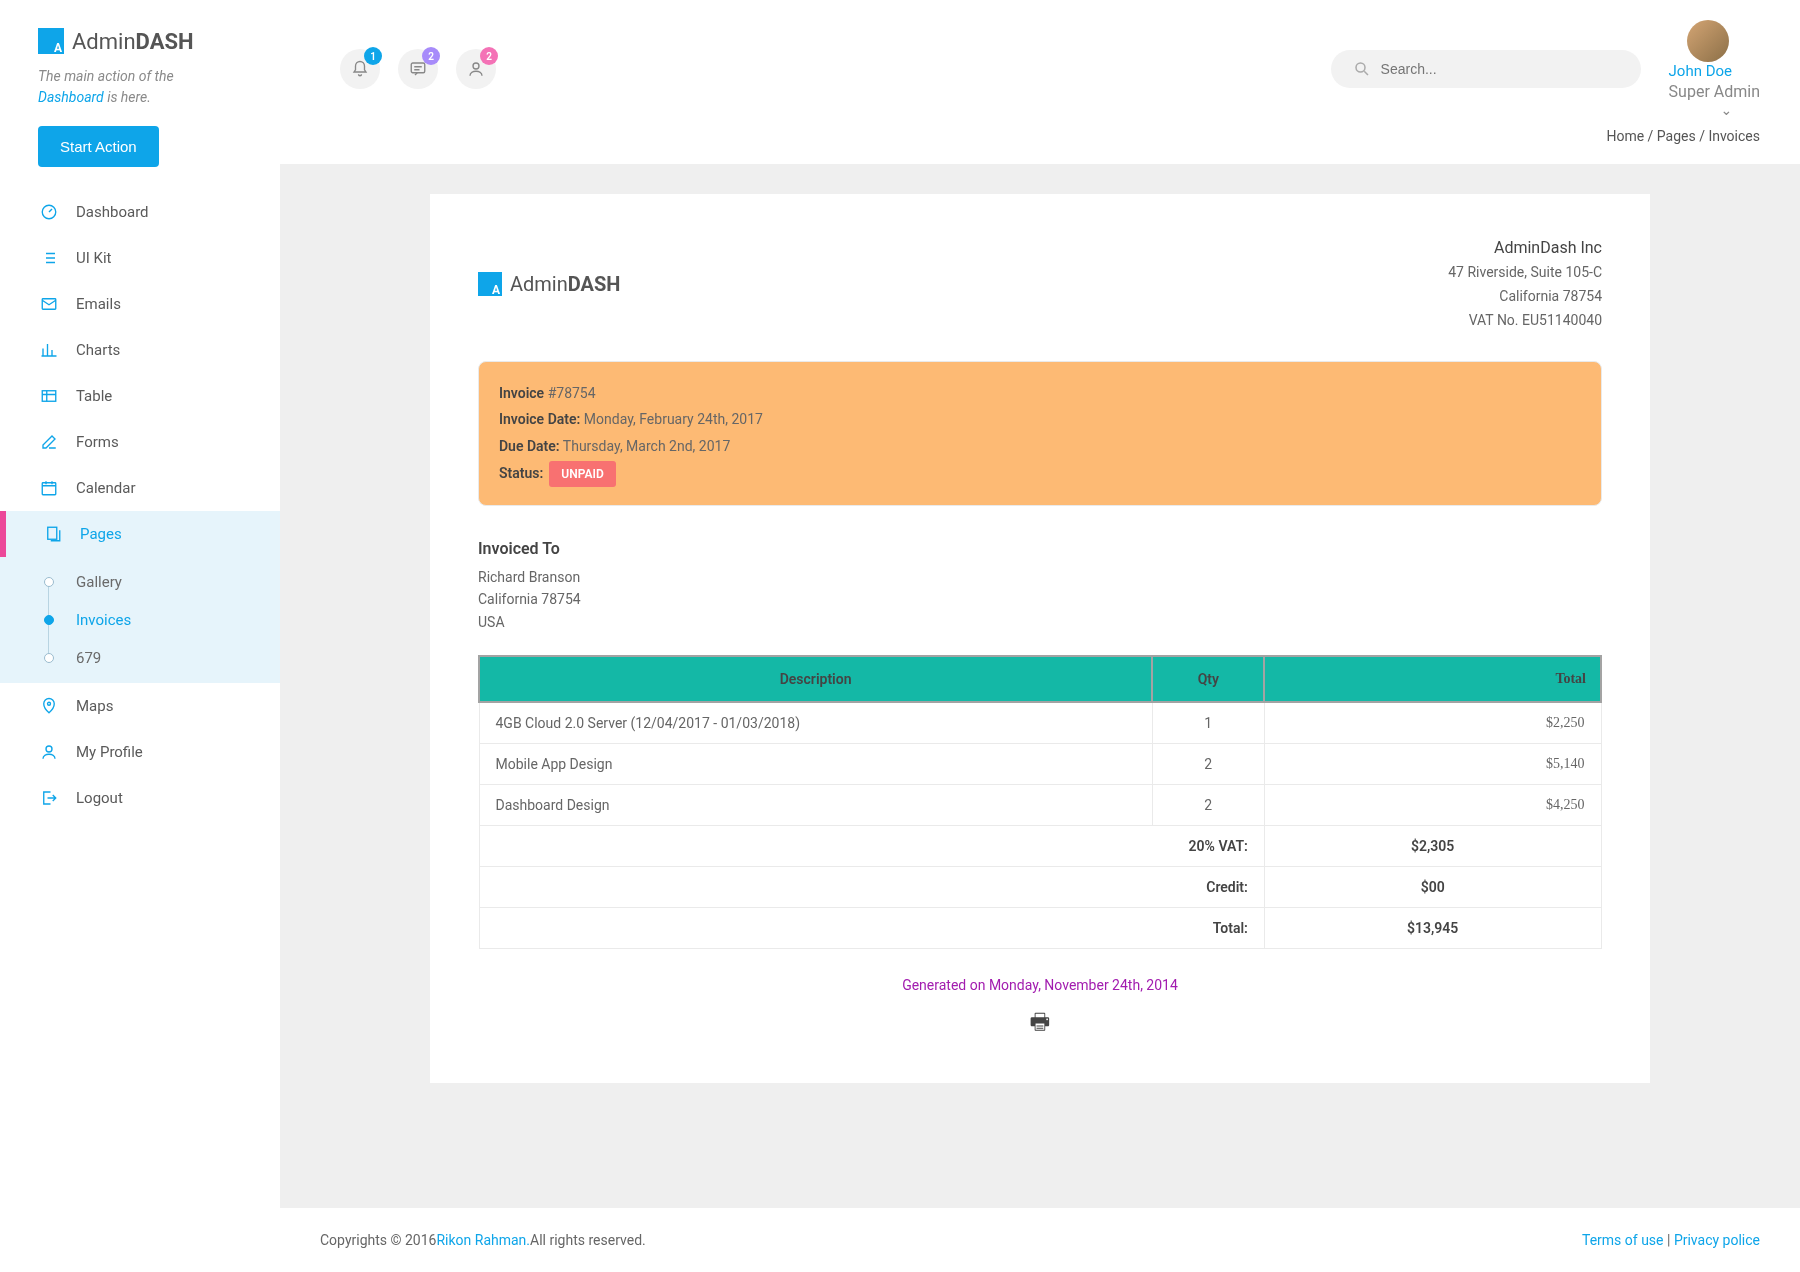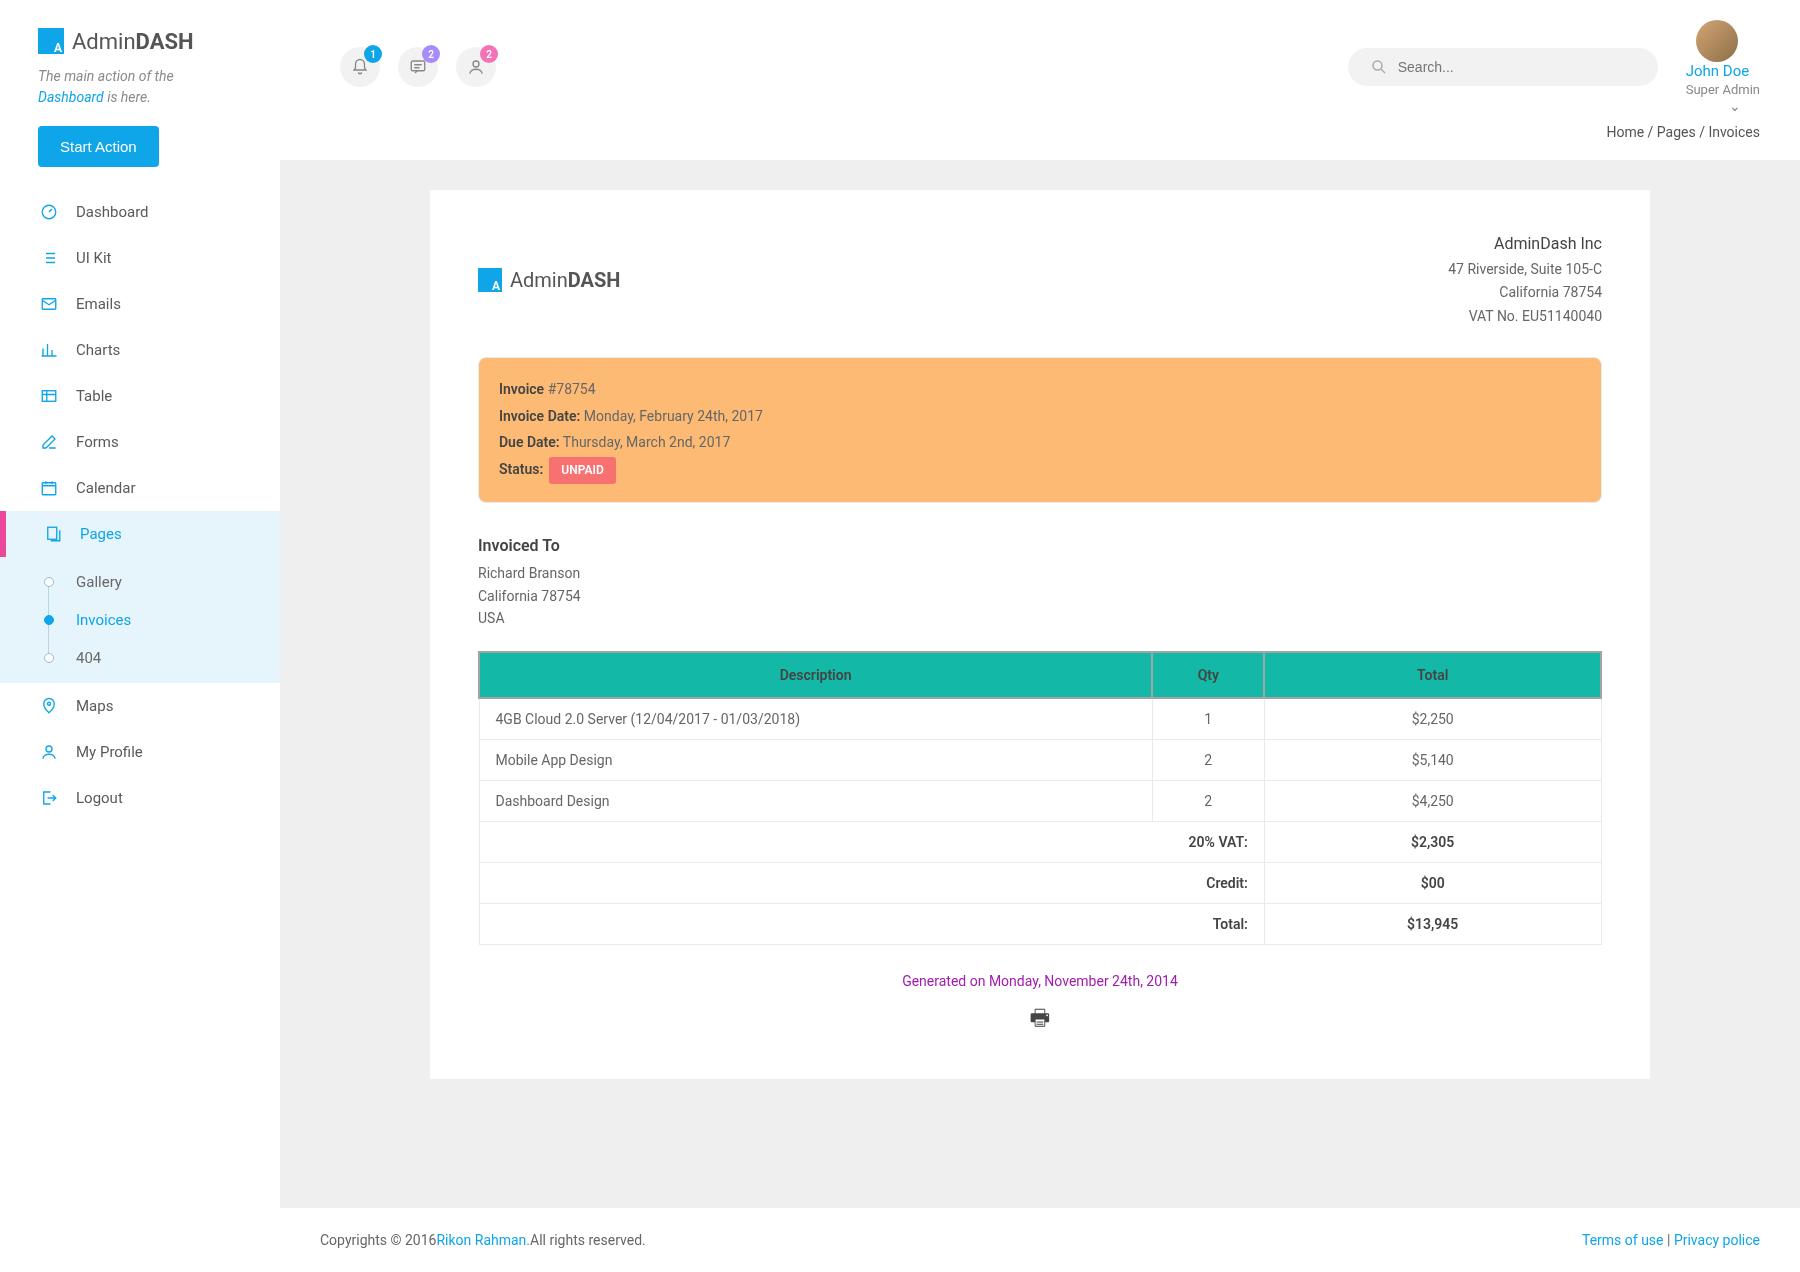--- a/index.html
+++ b/index.html
@@ -33,42 +33,42 @@
 .badge.blue { background:#0ea5e9; }
 .badge.purple { background:#a78bfa; }
 .badge.pink { background:#f472b6; }
 .spacer { flex:1; }
 .search { background:#f2f2f2; border-radius:20px; padding:10px 22px; display:flex; align-items:center; width:310px; margin-right:28px; }
 .search input { border:none; background:transparent; outline:none; font-size:14px; flex:1; margin-left:10px; color:#888; }
 .user { display:flex; align-items:center; cursor:pointer;flex-direction:column; }
 .avatar { width:42px; height:42px; border-radius:50%; background:linear-gradient(135deg,#d4a574,#8b6f47); margin-right:12px; }
 .user-info { line-height:1.3; }
 .user-name { color:#0ea5e9; font-size:15px; }
-.user-role { color:#888; font-size:13px; }
+.user-role { color:#888; font-size:16px; }
 .chevron { margin-left:24px; color:#888; }
 .breadcrumb { text-align:right; padding:0 40px 20px 40px; font-size:14px; color:#555; }
 .content { background:#efefef; flex:1; padding:30px 150px; }
 .card { background:#fff; padding:40px 48px; }
 .inv-header { display:flex; justify-content:space-between; margin-bottom:28px; }
 .inv-logo { display:flex; align-items:center; font-size:20px; color:#555; }
 .inv-logo .logo-mark { width:24px; height:24px; }
 .company { text-align:right; font-size:14px; color:#666; line-height:1.7; }
 .company .cname { font-size:16px; color:#444; }
 .meta-box { border:1px solid #eaeaea; background:#fdba74; border-radius:8px; padding:18px 20px; font-size:14px; color:#666; line-height:1.9; margin-bottom:30px; }
 .meta-box b { color:#444; font-weight:600; }
 .status-badge { display:inline-block; background:#f87171; color:#fff; padding:2px 12px; border-radius:3px; font-size:12px; font-weight:600; margin-left:6px; }
 .billto { margin-bottom:22px; font-size:14px; color:#666; line-height:1.6; }
 .billto h4 { color:#444; font-size:16px; font-weight:600; margin-bottom:4px; }
 table { width:100%; border-collapse:collapse; font-size:14px; }
 th { text-align:center; background:#14b8a6; border:2px solid #a3a3a3; padding:14px; color:#444; font-weight:600; }
 th:first-child { text-align:center; }
 td { border:1px solid #eaeaea; padding:12px 16px; color:#666; }
 .col-desc { text-align:left; width:60%; }
 .col-qty { text-align:center; width:10%; }
-.col-total { text-align:center; width:30%; }
+.col-total { text-align:right; width:30%;font-family:Liberation Serif, serif; }
 .sum-label { text-align:right; font-weight:600; color:#444; }
 .sum-val { text-align:center; font-weight:600; color:#444; }
 .generated { text-align:center; color:#a21caf; margin-top:28px; font-size:14px; }
 .print { text-align:center; margin-top:12px; font-size:22px; cursor:pointer; color:#444; }
 .footer { display:flex; align-items:center; padding:24px 40px; font-size:14px; color:#666; background:#fff; }
 .footer a { color:#0ea5e9; text-decoration:none; }
 .footer .right { margin-left:auto; }
 svg { width:18px; height:18px; }
 .nav-item .icon svg, .top-icon svg { stroke:currentColor; fill:none; stroke-width:1.8; }
 </style>
@@ -158,21 +158,21 @@
         </li>
       <ul class="sub-nav">
         <div class="line"></div>
         <li class="sub-nav-item">
             <span>Gallery</span>
           </li>
         <li class="sub-nav-item active">
             <span>Invoices</span>
           </li>
         <li class="sub-nav-item">
-            <span>404</span>
+            <span>679</span>
           </li>
       </ul>
       <li class="nav-item">
           <span class="icon">
             <svg viewBox="0 0 24 24">
               <path d="M12 21s-7-6-7-12a7 7 0 0114 0c0 6-7 12-7 12z"></path>
               <circle cx="12" cy="9" r="2"></circle>
             </svg>
           </span>
           <span>Maps</span>

